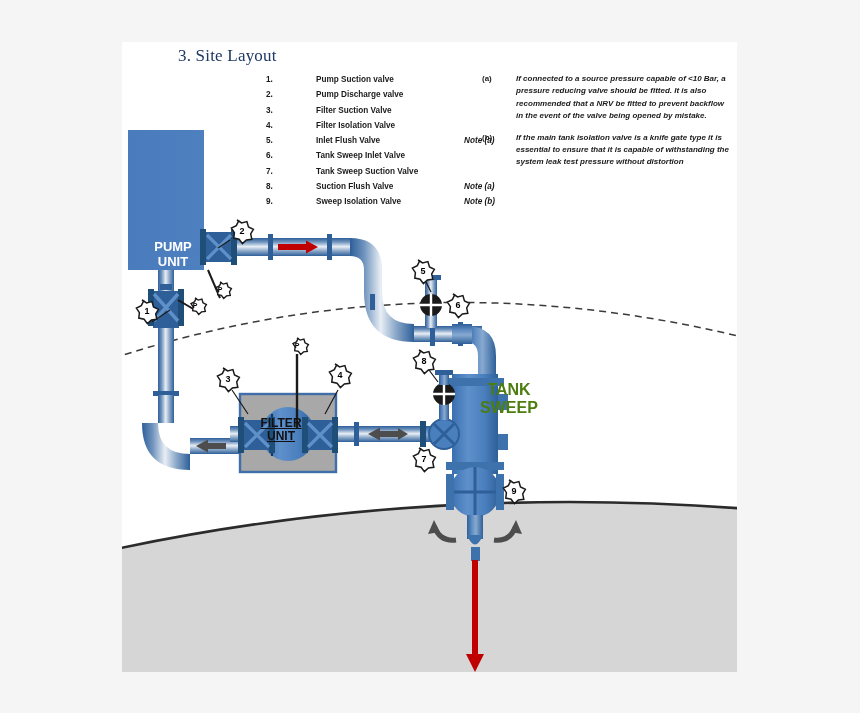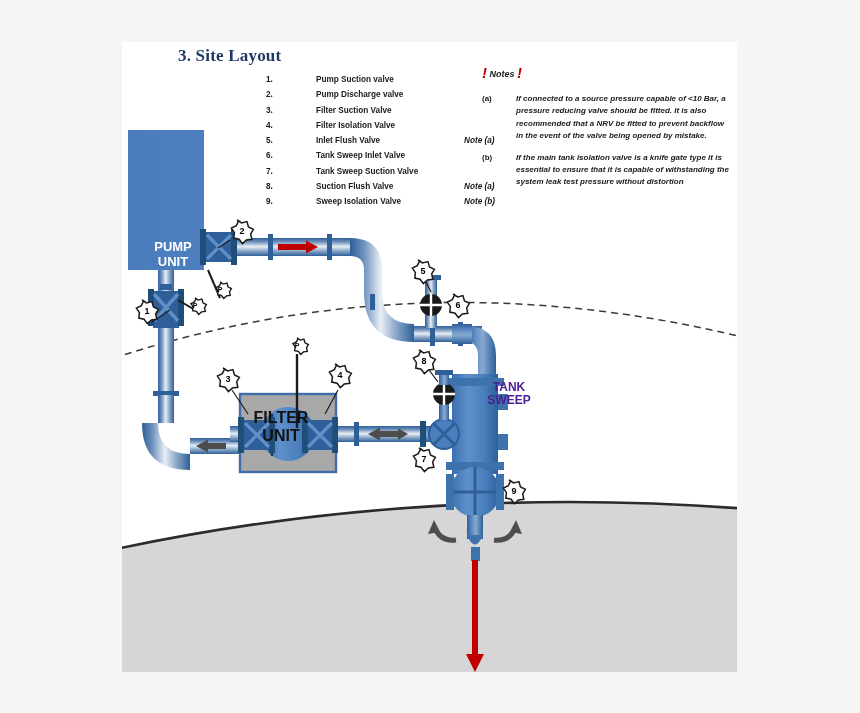--- a/index.html
+++ b/index.html
@@ -13,21 +13,21 @@
     position:absolute;
     left:122px;top:42px;
     width:615px;height:630px;
     background:#ffffff;
     overflow:hidden;
   }
   
   #title{
     position:absolute;left:56px;top:4px;
     font-family:"Liberation Serif",serif;
-    font-weight:bold;font-size:17px;
+    font-weight:normal;font-size:17px;
     color:#1f3864;letter-spacing:.2px;
     white-space:nowrap;
   }
   
   #legend{position:absolute;left:144px;top:33px;width:200px;}
   .lg-row{position:relative;height:15.3px;font-size:8.2px;color:#1a1a1a;font-weight:600;}
   .lg-num{position:absolute;left:0;top:0;}
   .lg-txt{position:absolute;left:42px;top:0;white-space:nowrap;padding-left:8px;}
   .lg-note{position:absolute;left:170px;top:0;font-style:italic;font-weight:bold;white-space:nowrap;padding-left:28px;}
   
@@ -36,22 +36,22 @@
   .bang{color:#c00000;font-size:15px;font-weight:bold;font-style:italic;vertical-align:-1px;}
   .note-blk{position:relative;margin-top:9px;font-size:8px;font-weight:bold;color:#1a1a1a;line-height:12.4px;}
   .note-lbl{position:absolute;left:0;top:0;}
   .note-body{margin-left:34px;font-style:italic;}
   
   #diagram{position:absolute;left:0;top:0;width:615px;height:630px;}
   #diagram svg{display:block;}
   
   .dlabel{position:absolute;font-weight:bold;text-align:center;line-height:1.12;}
   #lbl-pump{left:16px;top:198px;width:70px;color:#ffffff;font-size:13px;}
-  #lbl-filter{left:118px;top:367px;width:82px;color:#111;font-size:16px;}
-  #lbl-tank{left:352px;top:339px;width:70px;color:#4c1d95;font-size:12px;}
+  #lbl-filter{left:118px;top:375px;width:82px;color:#111;font-size:12px;text-decoration:underline;}
+  #lbl-tank{left:352px;top:339px;width:70px;color:#4d7c0f;font-size:16px;}
   .badge-txt{font-size:9px;font-weight:bold;fill:#000;}
   .pg-txt{font-size:7px;font-weight:bold;fill:#000;}
 </style>
 </head>
 <body>
 
 <div id="page">
 
   <div id="diagram">
     <svg width="615" height="630" viewBox="0 0 615 630" xmlns="http://www.w3.org/2000/svg">
@@ -366,25 +366,20 @@
         <span class="lg-note">Note (a)</span>
       </div>
       <div class="lg-row">
         <span class="lg-num">9.</span>
         <span class="lg-txt">Sweep Isolation Valve</span>
         <span class="lg-note">Note (b)</span>
       </div>
     </div>
 
   <div id="notes">
-    <div id="notes-hd">
-      <span class="bang">!</span>
-      <span>Notes</span>
-      <span class="bang">!</span>
-    </div>
     <div id="notes-body">
         <div class="note-blk">
           <span class="note-lbl">(a)</span>
           <div class="note-body">If connected to a source pressure capable of &lt;10 Bar,  a pressure reducing valve should be fitted. It is also recommended that a NRV be fitted to prevent backflow in the event of the valve being opened by mistake.</div>
         </div>
         <div class="note-blk">
           <span class="note-lbl">(b)</span>
           <div class="note-body">If the main tank isolation valve is a knife gate type it is essential to ensure that it is capable of withstanding the system leak test pressure without distortion</div>
         </div>
       </div>

